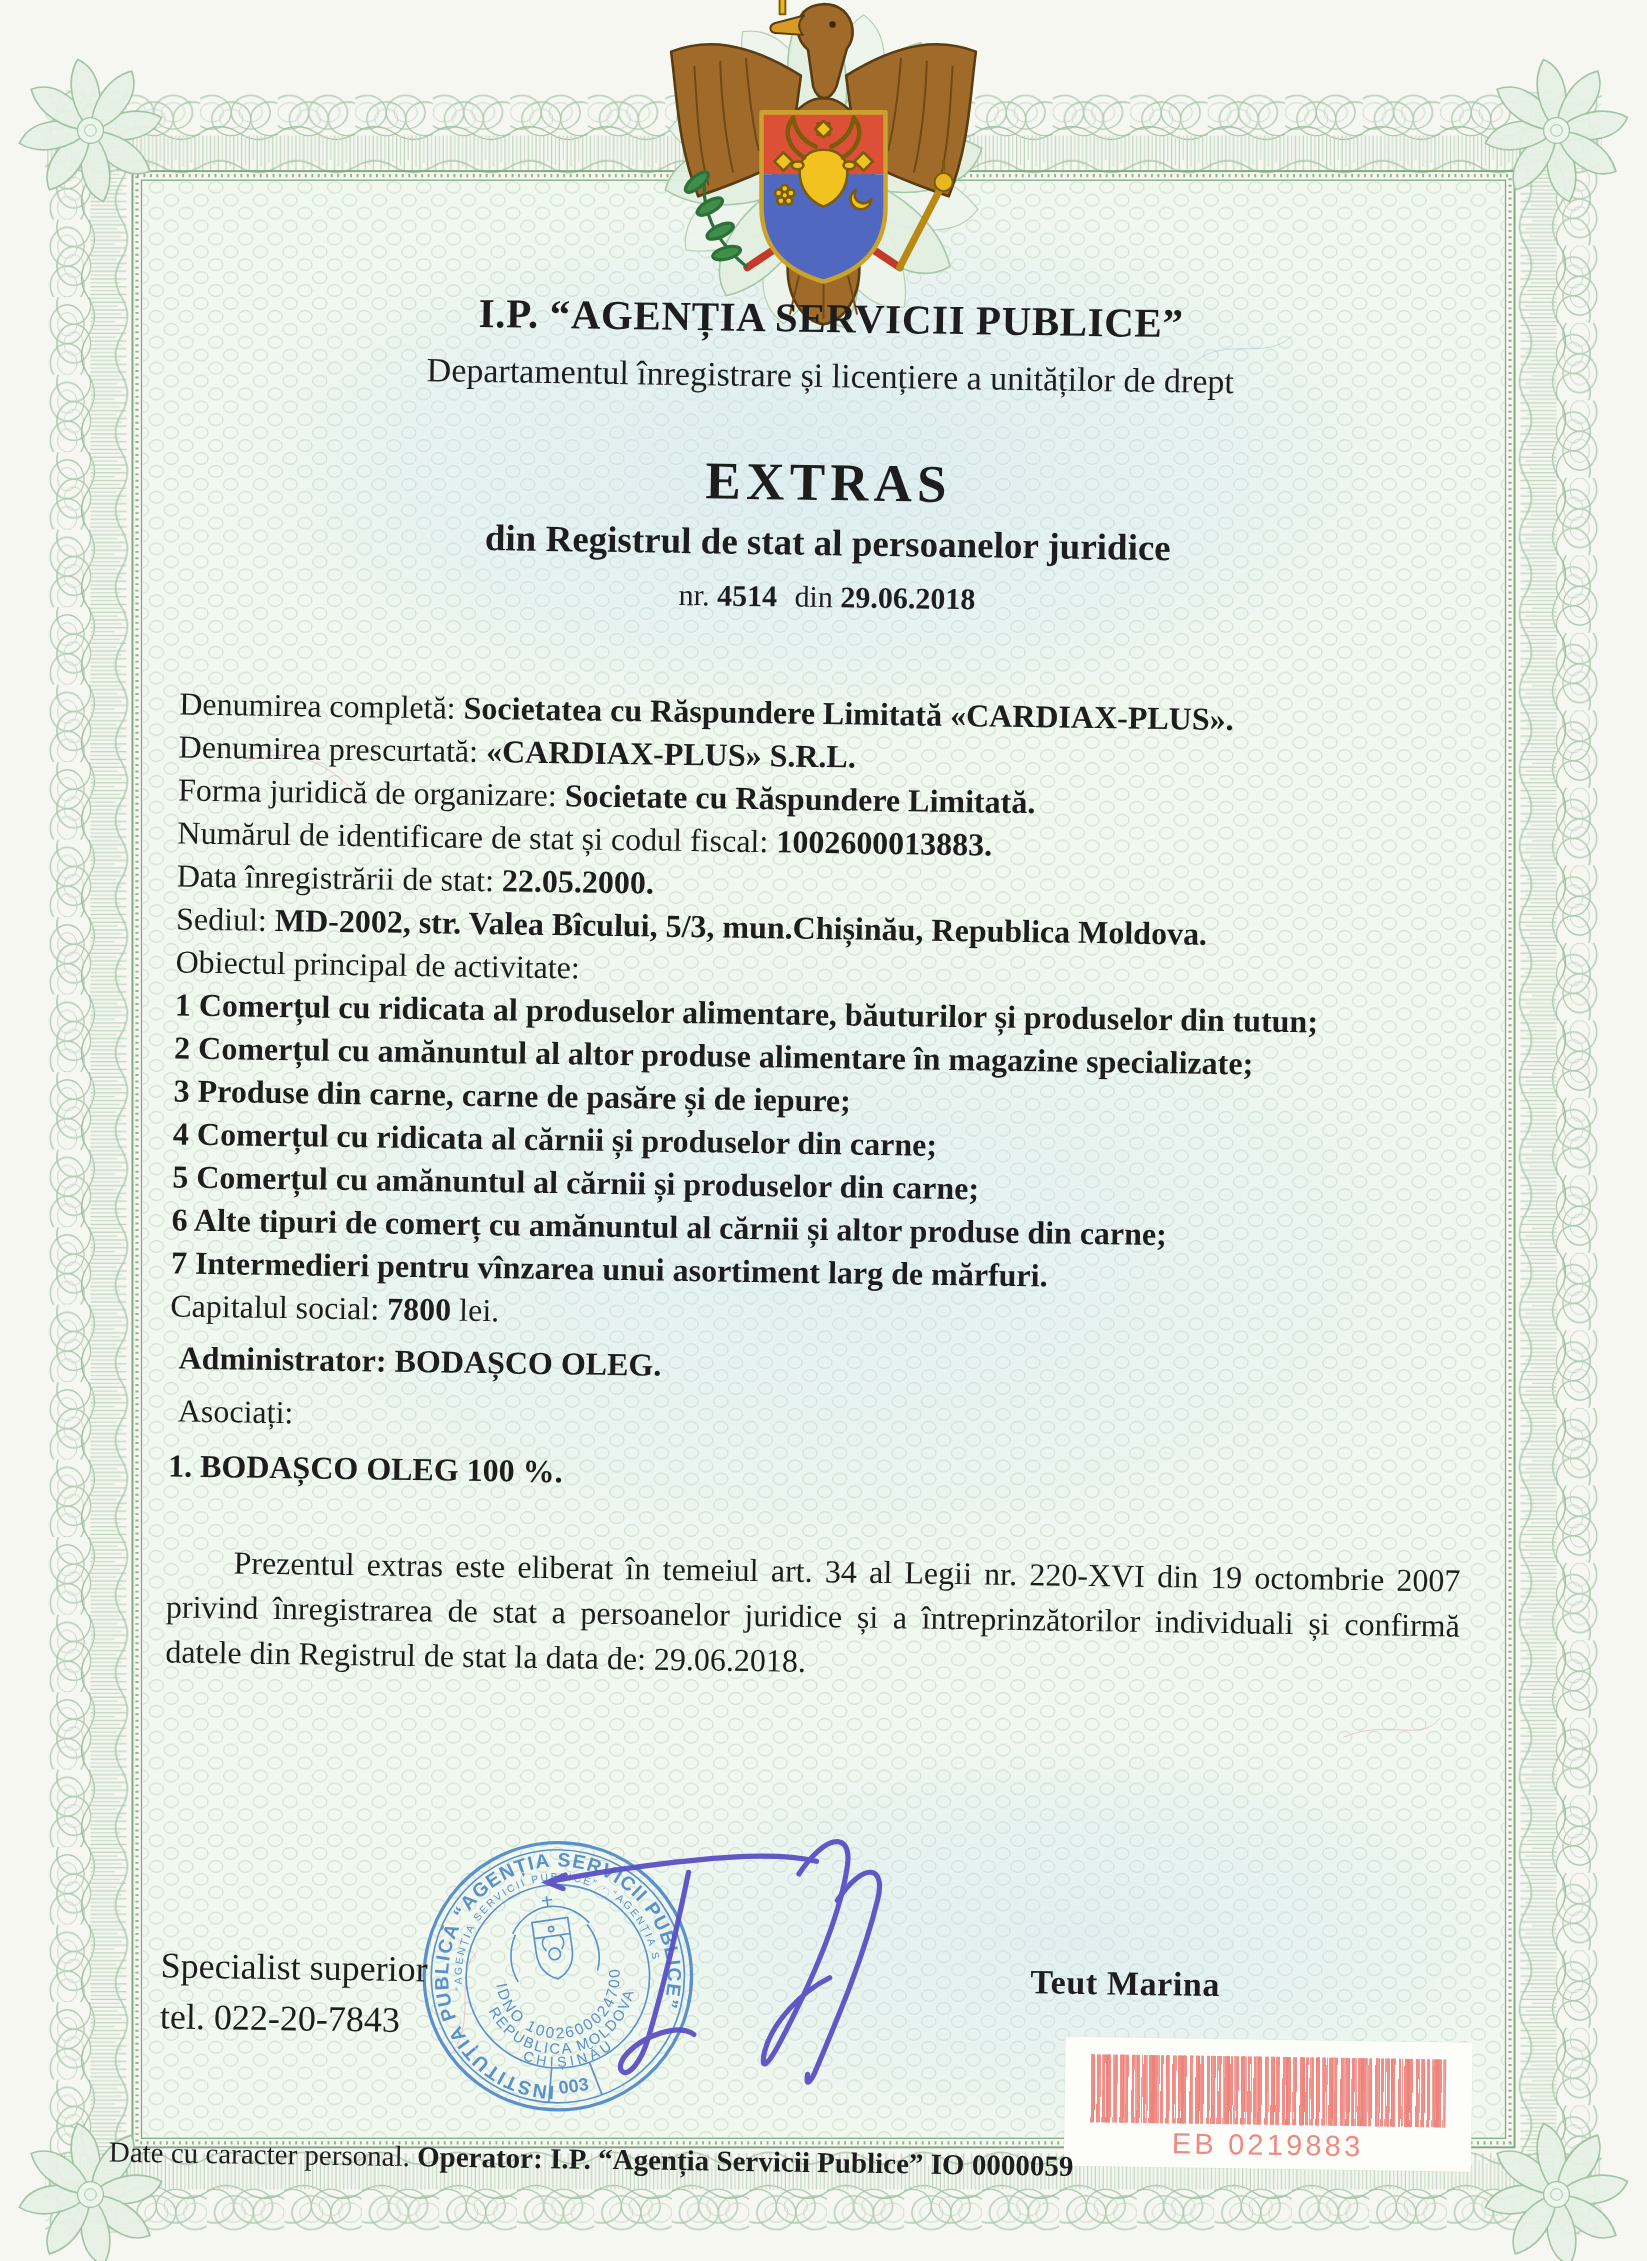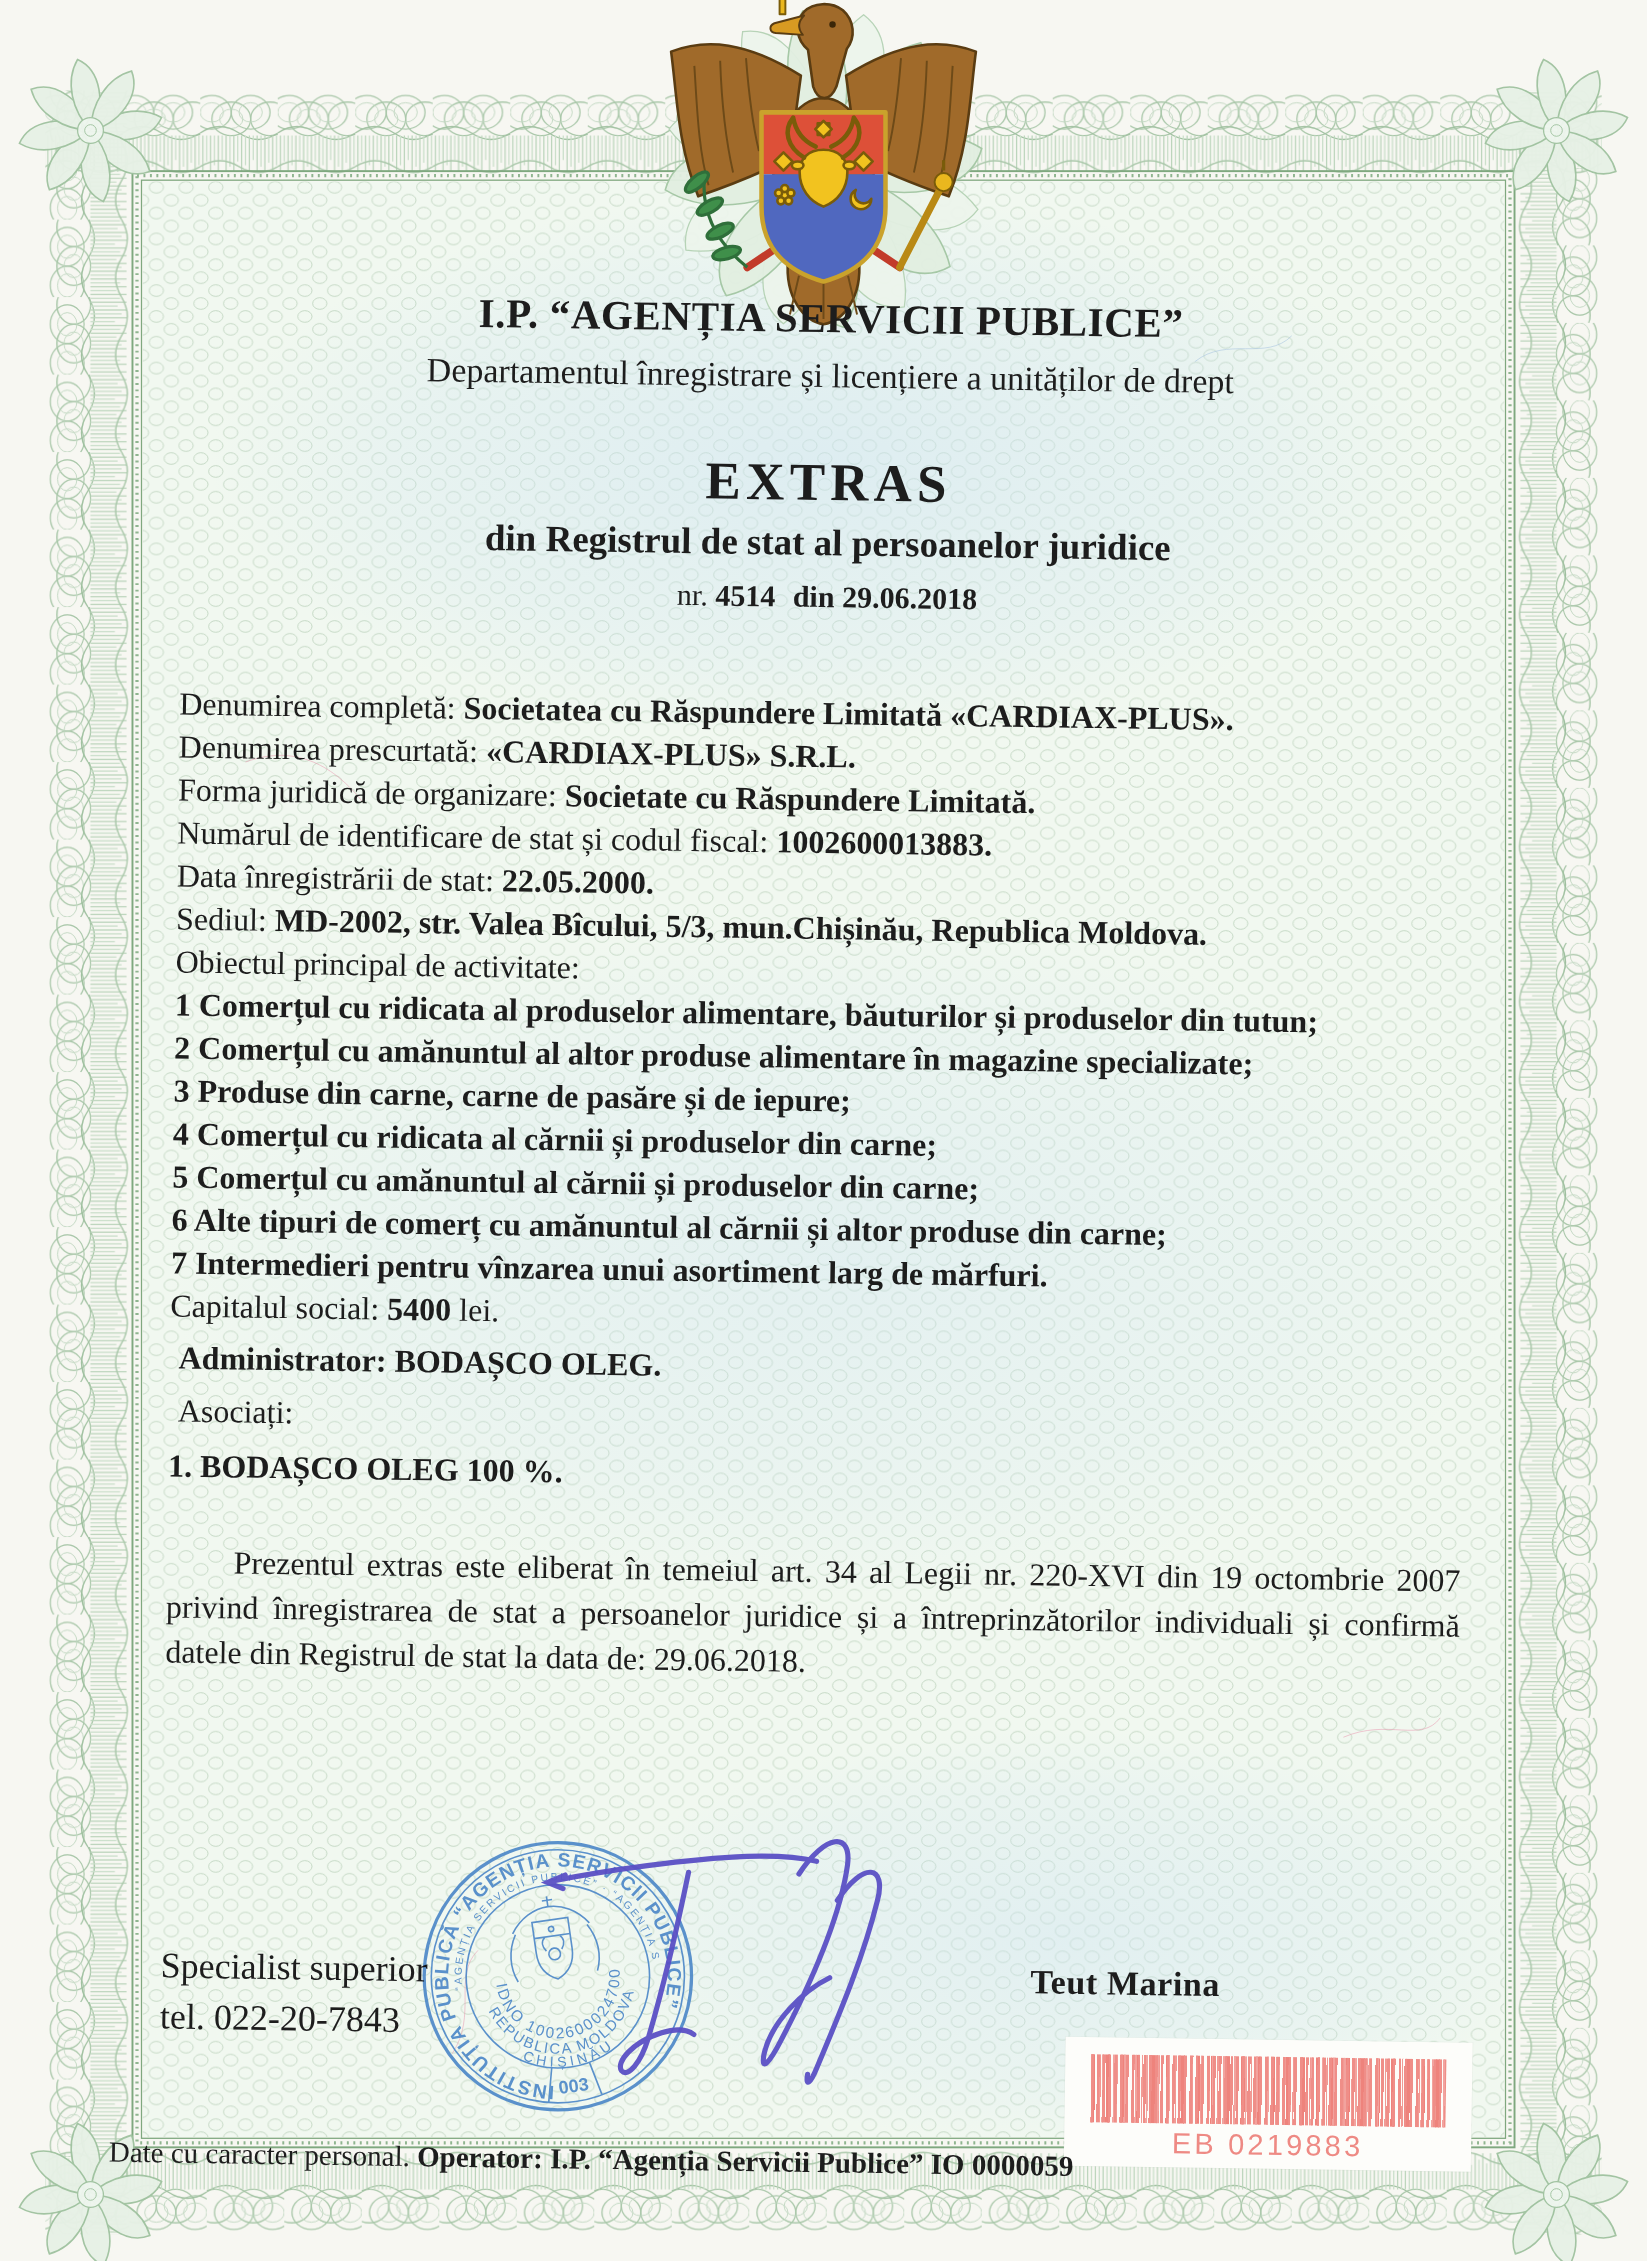--- a/index.html
+++ b/index.html
@@ -18,21 +18,21 @@
     transform:rotate(0.85deg);
     transform-origin:824px 194px;
   }
   .ctext{position:absolute;left:187px;width:1292px;text-align:center;}
   .inst{top:294px;font-size:41px;font-weight:bold;letter-spacing:0.6px;}
   .dept{top:357px;font-size:34px;}
   .doctitle{top:452px;font-size:53px;font-weight:bold;letter-spacing:5.2px;}
   .docsub{top:521px;font-size:37px;font-weight:bold;}
   .docnum{top:580px;font-size:30px;}
   .docnum .b{font-weight:bold;}
-  .docnum .sp{margin-left:10px;font-weight:bold;}
+  .docnum .sp{margin-left:10px;}
   .body-block{
     position:absolute;left:187px;top:692px;width:1294px;
     font-size:32px;line-height:43px;text-align:left;
   }
   .body-block p{margin:0;padding:0;}
   .lbl{font-weight:normal;}
   .val{font-weight:bold;}
   p.act{font-weight:bold;}
   p.admin{font-weight:bold;margin-top:9px !important;text-indent:9px;}
   p.assoc-h{margin-top:10.3px !important;text-indent:9px;}
@@ -295,21 +295,21 @@
     <p><span class="lbl">Data înregistrării de stat: </span><span class="val">22.05.2000.</span></p>
     <p><span class="lbl">Sediul: </span><span class="val">MD-2002, str. Valea Bîcului, 5/3, mun.Chișinău, Republica Moldova.</span></p>
     <p>Obiectul principal de activitate:</p>
     <p class="act">1 Comerțul cu ridicata al produselor alimentare, băuturilor și produselor din tutun;</p>
     <p class="act">2 Comerțul cu amănuntul al altor produse alimentare în magazine specializate;</p>
     <p class="act">3 Produse din carne, carne de pasăre și de iepure;</p>
     <p class="act">4 Comerțul cu ridicata al cărnii și produselor din carne;</p>
     <p class="act">5 Comerțul cu amănuntul al cărnii și produselor din carne;</p>
     <p class="act">6 Alte tipuri de comerț cu amănuntul al cărnii și altor produse din carne;</p>
     <p class="act">7 Intermedieri pentru vînzarea unui asortiment larg de mărfuri.</p>
-    <p><span class="lbl">Capitalul social: </span><span class="val">5400</span><span class="lbl"> lei.</span></p>
+    <p><span class="lbl">Capitalul social: </span><span class="val">7800</span><span class="lbl"> lei.</span></p>
     <p class="admin"><span>Administrator: </span><span>BODAȘCO OLEG.</span></p>
     <p class="assoc-h">Asociați:</p>
     <p class="assoc">1. BODAȘCO OLEG 100 %.</p>
     <p class="issuance">Prezentul extras este eliberat în temeiul art. 34 al Legii nr. 220-XVI din 19 octombrie 2007 privind înregistrarea de stat a persoanelor juridice și a întreprinzătorilor individuali și confirmă datele din Registrul de stat la data de: 29.06.2018.</p>
   </div>
 
   <div class="sig-position">Specialist superior</div>
   <div class="sig-phone">tel. 022-20-7843</div>
   <div class="signer">Teut Marina</div>
 

